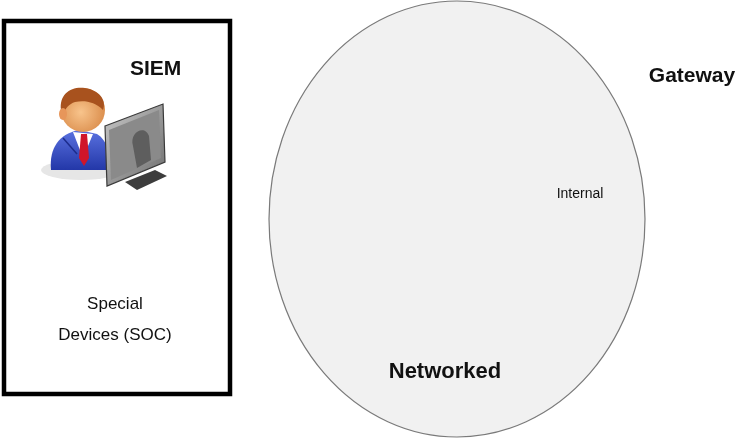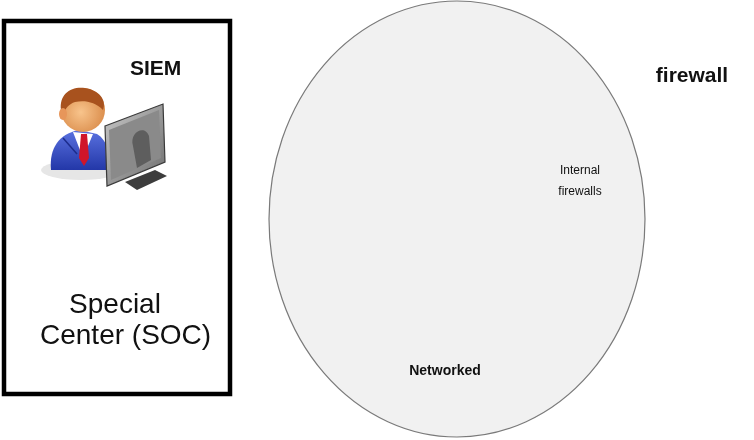--- a/index.html
+++ b/index.html
@@ -1,24 +1,24 @@
 <!DOCTYPE html>
 <html><head>
   <meta charset="utf-8">
   <style>
     html, body { margin: 0; padding: 0; background: #ffffff; }
     body { width: 754px; height: 440px; position: relative; overflow: hidden;
            font-family: "Liberation Sans", "DejaVu Sans", sans-serif; }
     #stage { position: absolute; left: 0; top: 0; width: 754px; height: 440px; }
     .lbl { position: absolute; color: #111; text-align: center; white-space: nowrap; line-height: 1.2; }
-    .soc-title { left: 40px; top: 288px; width: 150px; font-size: 28px; line-height: 31px; }
+    .soc-title { left: 40px; top: 288px; width: 150px; font-size: 17px; line-height: 31px; }
     .siem { left: 130px; top: 55px; font-size: 21px; font-weight: bold; }
     .gw { left: 632px; top: 60px; width: 120px; font-size: 21px; font-weight: bold; line-height: 29px; }
-    .internal { left: 540px; top: 160px; width: 80px; font-size: 12px; line-height: 21px; }
-    .netdev { left: 360px; top: 355px; width: 170px; font-size: 14px; font-weight: bold; line-height: 31px; }
+    .internal { left: 540px; top: 183px; width: 80px; font-size: 14px; line-height: 21px; }
+    .netdev { left: 360px; top: 355px; width: 170px; font-size: 22px; font-weight: bold; line-height: 31px; }
   </style>
 </head>
 <body>
 
 <div id="stage">
   <svg width="754" height="440" viewBox="0 0 754 440" xmlns="http://www.w3.org/2000/svg">
     <defs>
       <marker id="arrowhead" markerWidth="10" markerHeight="8" refX="1" refY="4" orient="auto-start-reverse" markerUnits="userSpaceOnUse">
         <path d="M10,0 L0,4 L10,8 Z" fill="#111"></path>
       </marker>
@@ -184,28 +184,27 @@
       <use href="#computer">
     </use></g>
     <use href="#keyboard" x="518" y="322">
   
 
   
   <div class="lbl siem">SIEM</div>
 
   <div class="lbl soc-title">
     <div>Special</div>
-    <div>Center (SOC)</div>
+    <div>Devices (SOC)</div>
   </div>
 
   <div class="lbl gw">
-    <div>firewall</div>
+    <div>Gateway</div>
   </div>
 
   <div class="lbl internal">
     <div>Internal</div>
-    <div>firewalls</div>
   </div>
 
   <div class="lbl netdev">
     <div>Networked</div>
   </div>
 </use></use></use></use></use></use></use></use></line></line></line></line></div>
 
 </body></html>

